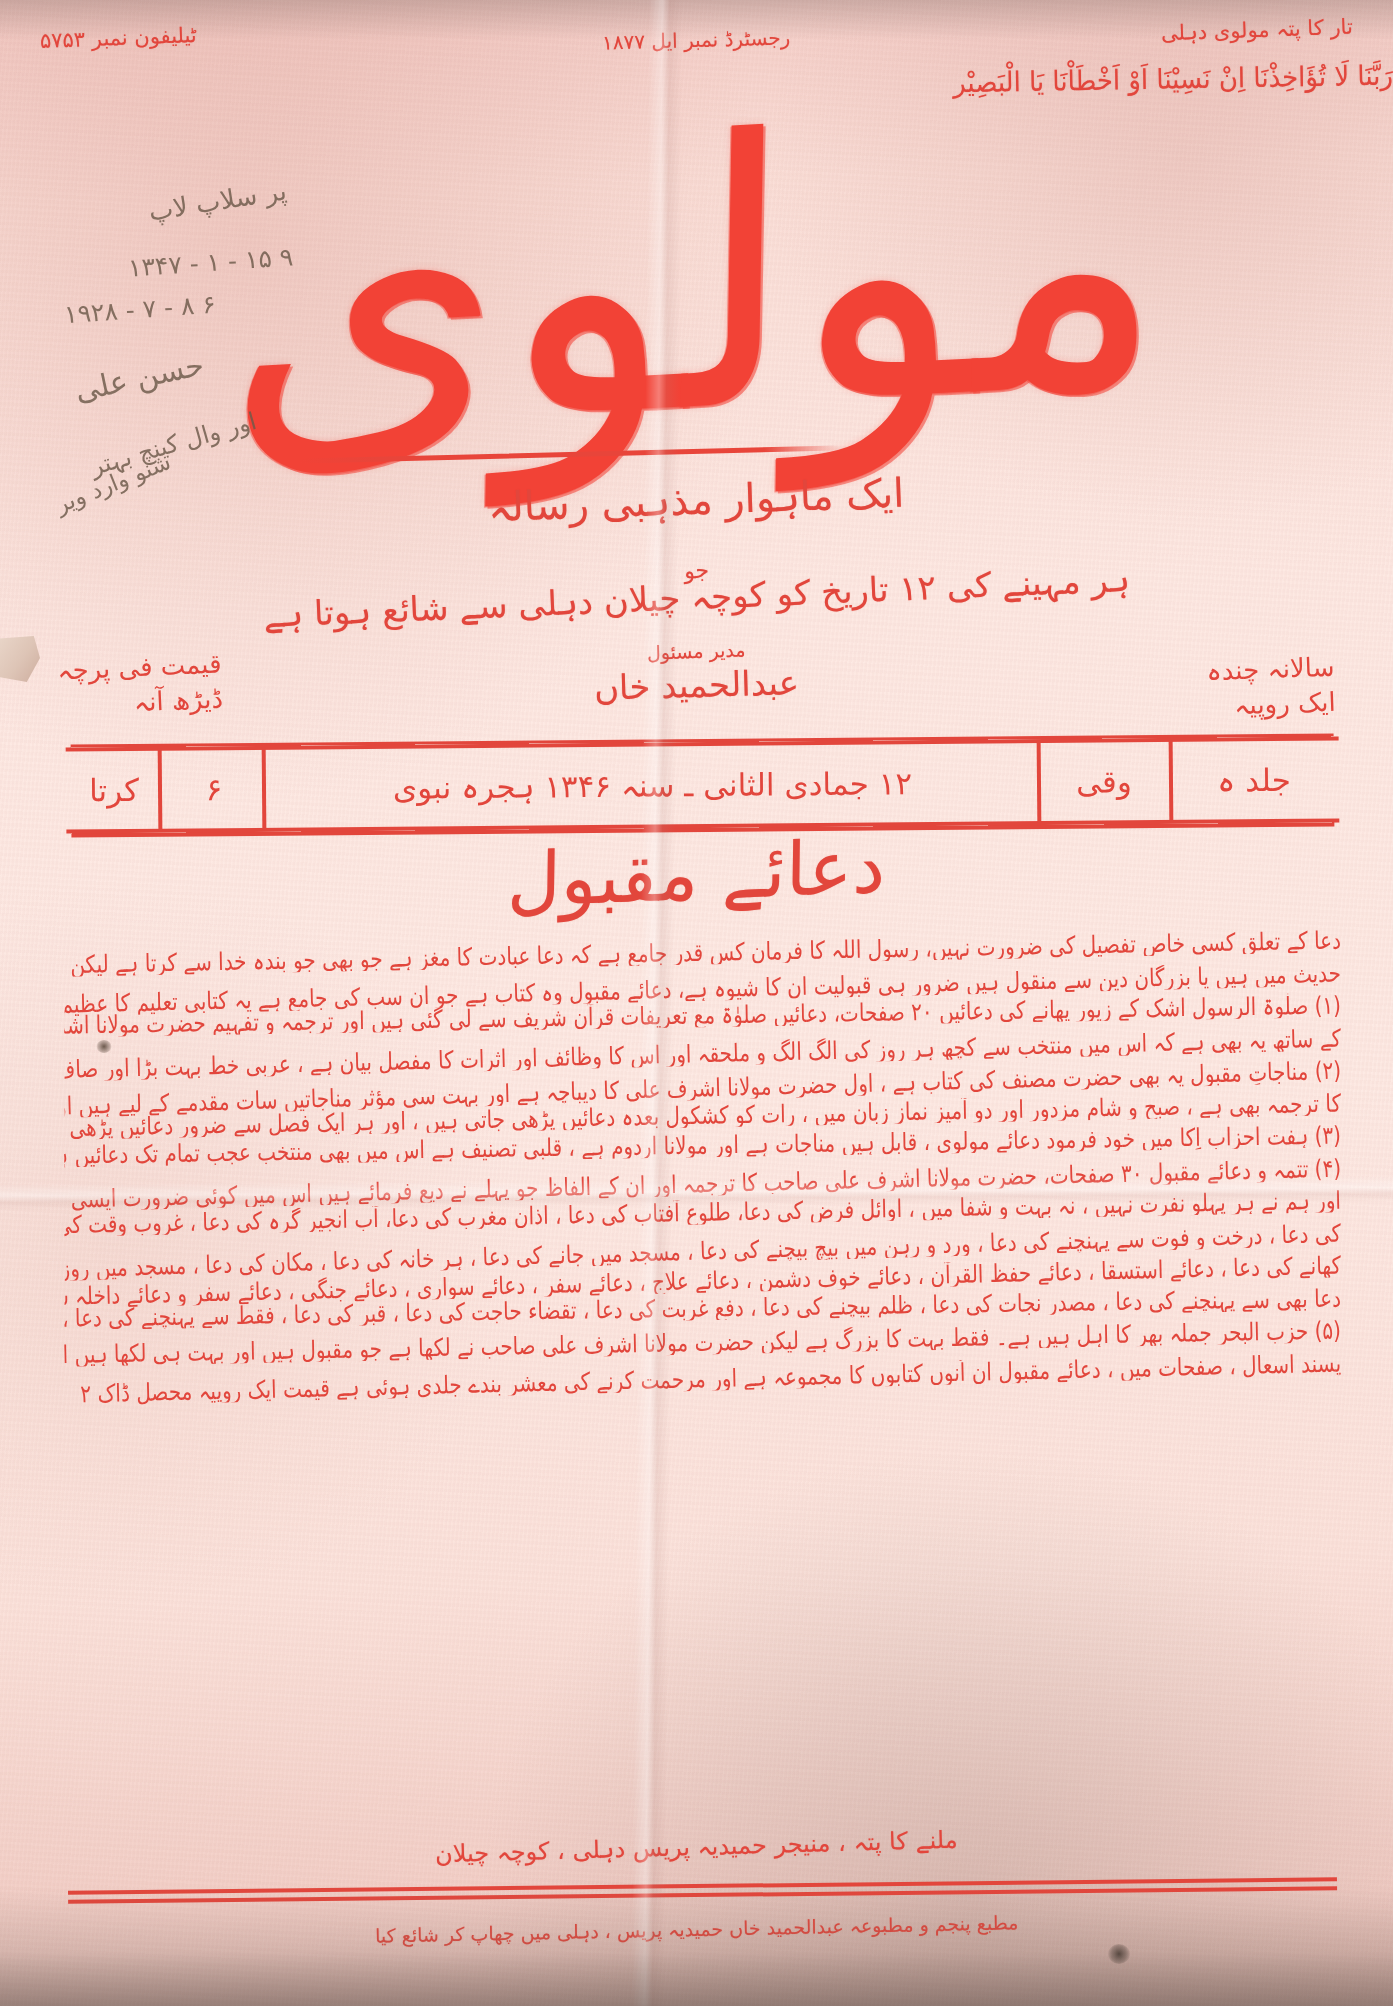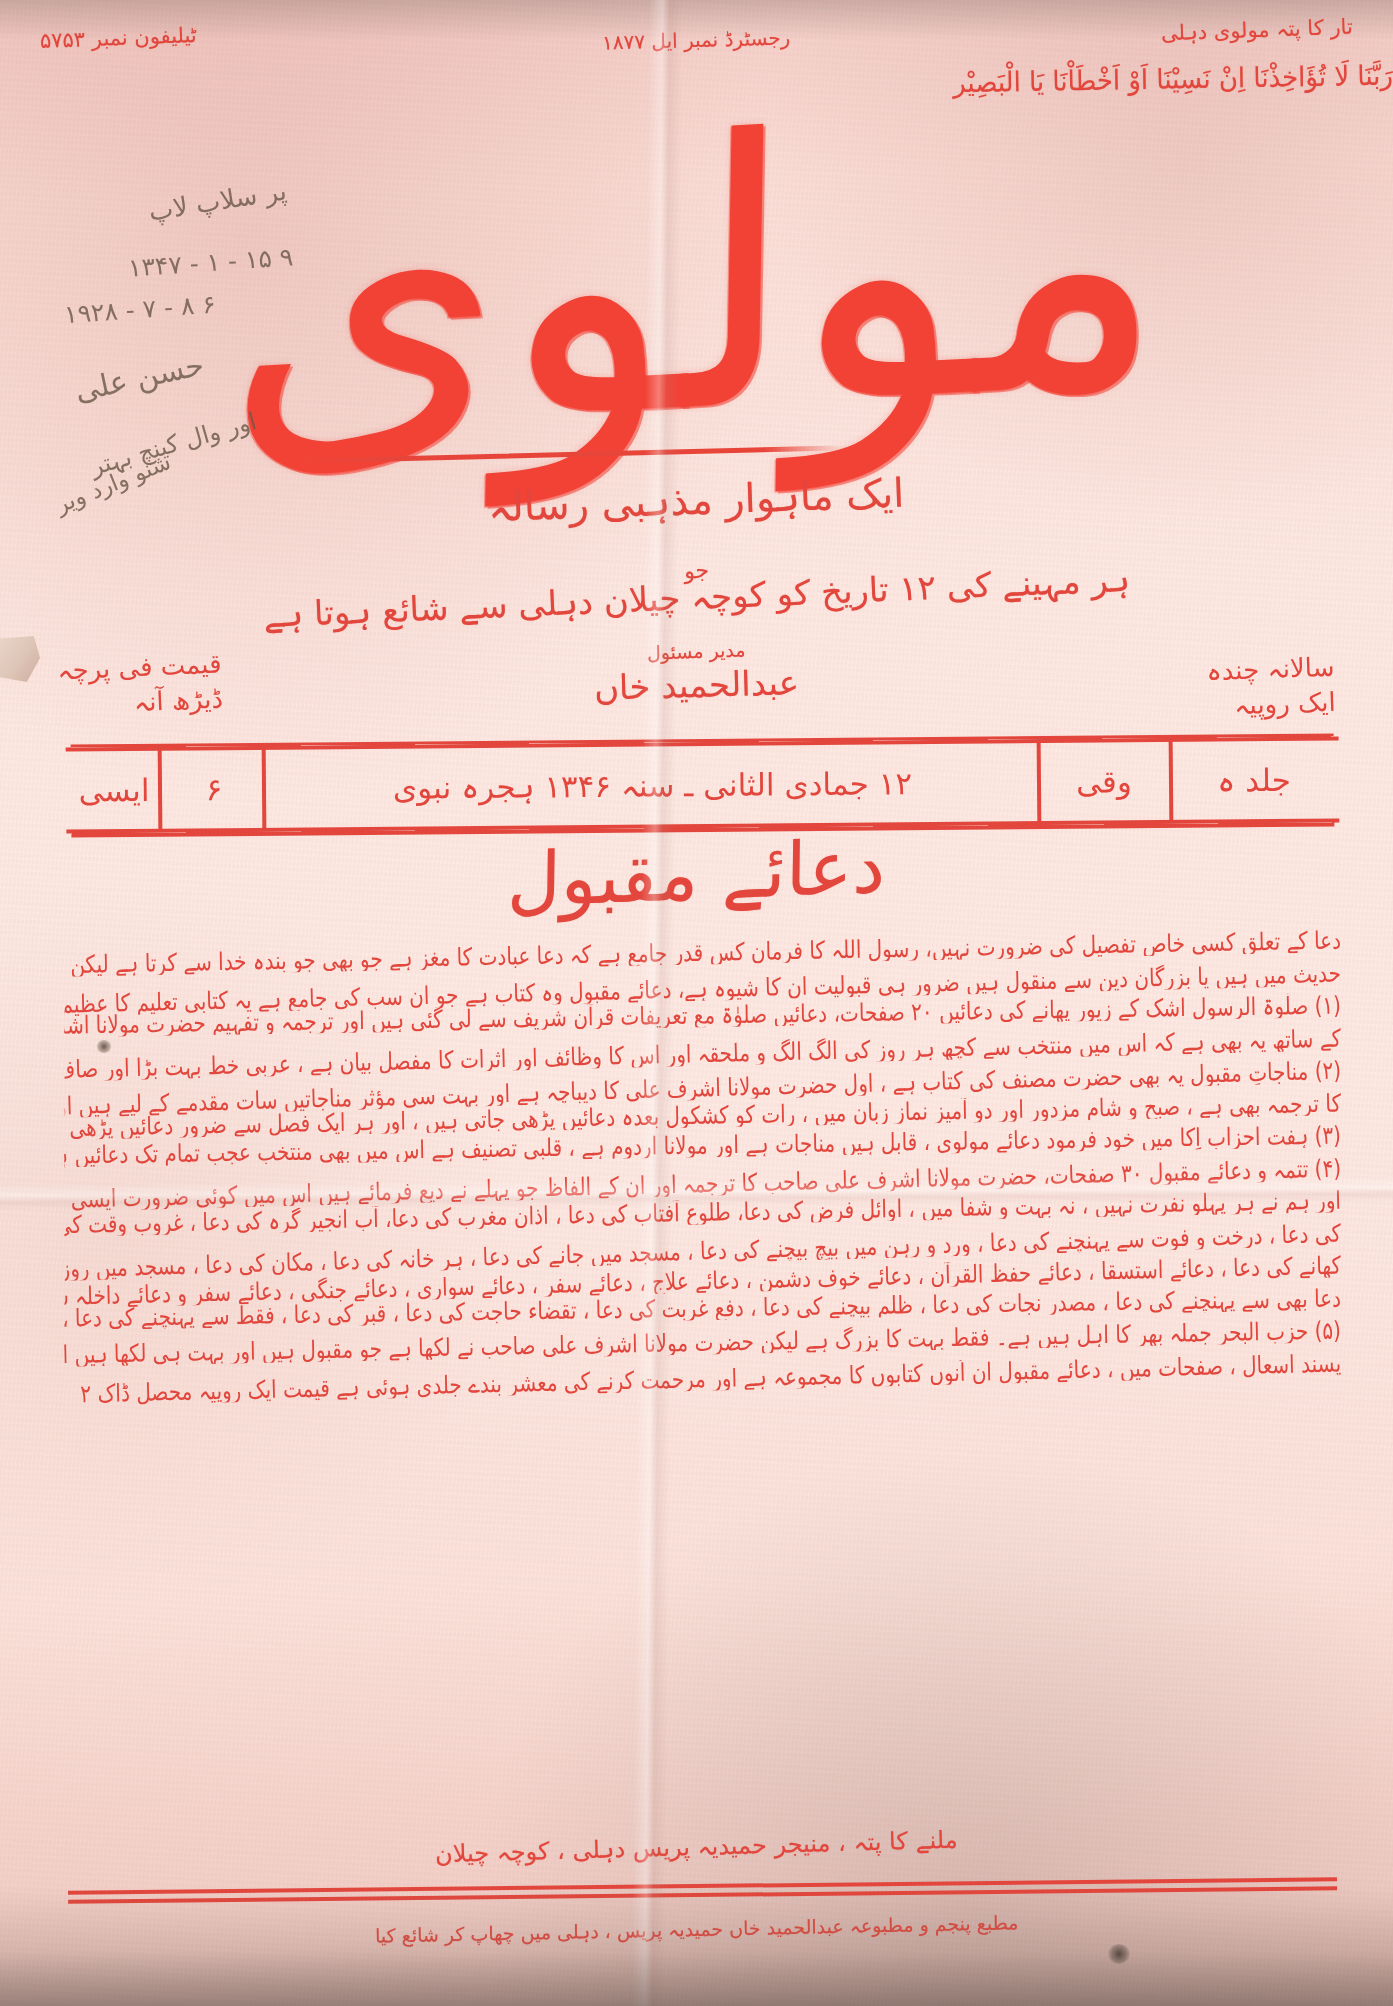--- a/index.html
+++ b/index.html
@@ -216,21 +216,21 @@
 
   <div class="volbar">
     <div class="cell vb-jild">جلد ہ</div>
     <div class="divider d1"></div>
     <div class="cell vb-waqi">وقی</div>
     <div class="divider d2"></div>
     <div class="cell vb-date">۱۲ جمادی الثانی ـ سنہ ۱۳۴۶ ہجرہ نبوی</div>
     <div class="divider d3"></div>
     <div class="cell vb-num">۶</div>
     <div class="divider d4"></div>
-    <div class="cell vb-numlabel">ایسی</div>
+    <div class="cell vb-numlabel">کرتا</div>
   </div>
 
   <div class="ink article-title"><span>دعائے مقبول</span></div>
 
   <div class="body">
     <span class="bline t0">دعا کے تعلق کسی خاص تفصیل کی ضرورت نہیں، رسول اللہ کا فرمان کس قدر جامع ہے کہ دعا عبادت کا مغز ہے جو بھی جو بندہ خدا سے کرتا ہے لیکن جو دعائیں قرآن شریف یا</span>
     <span class="bline t1">حدیث میں ہیں یا بزرگان دین سے منقول ہیں ضرور ہی قبولیت ان کا شیوہ ہے، دعائے مقبول وہ کتاب ہے جو ان سب کی جامع ہے یہ کتابی تعلیم کا عظیم نسخہ ہے اور حسب ذیل مضامین ہیں ،</span>
     <span class="bline t2">(۱) صلٰوۃ الرسول اشک کے زیور پھانے کی دعائیں ۲۰ صفحات، دعائیں صلوٰۃ مع تعریفات قرآن شریف سے لی گئی ہیں اور ترجمہ و تفہیم حضرت مولانا اشرف علی تھانوی نے فرما دیا ہے اور آپ کی</span>
     <span class="bline t1">کے ساتھ یہ بھی ہے کہ اس میں منتخب سے کچھ ہر روز کی الگ الگ و ملحقہ اور اس کا وظائف اور اثرات کا مفصل بیان ہے ، عربی خط بہت بڑا اور صاف شدہ ہے</span>
     <span class="bline t3">(۲) مناجاتِ مقبول یہ بھی حضرت مصنف کی کتاب ہے ، اول حضرت مولانا اشرف علی کا دیباچہ ہے اور بہت سی مؤثر مناجاتیں سات مقدمے کے لیے ہیں اور ساتھ مناجات بھی قرآن و حدیث</span>

